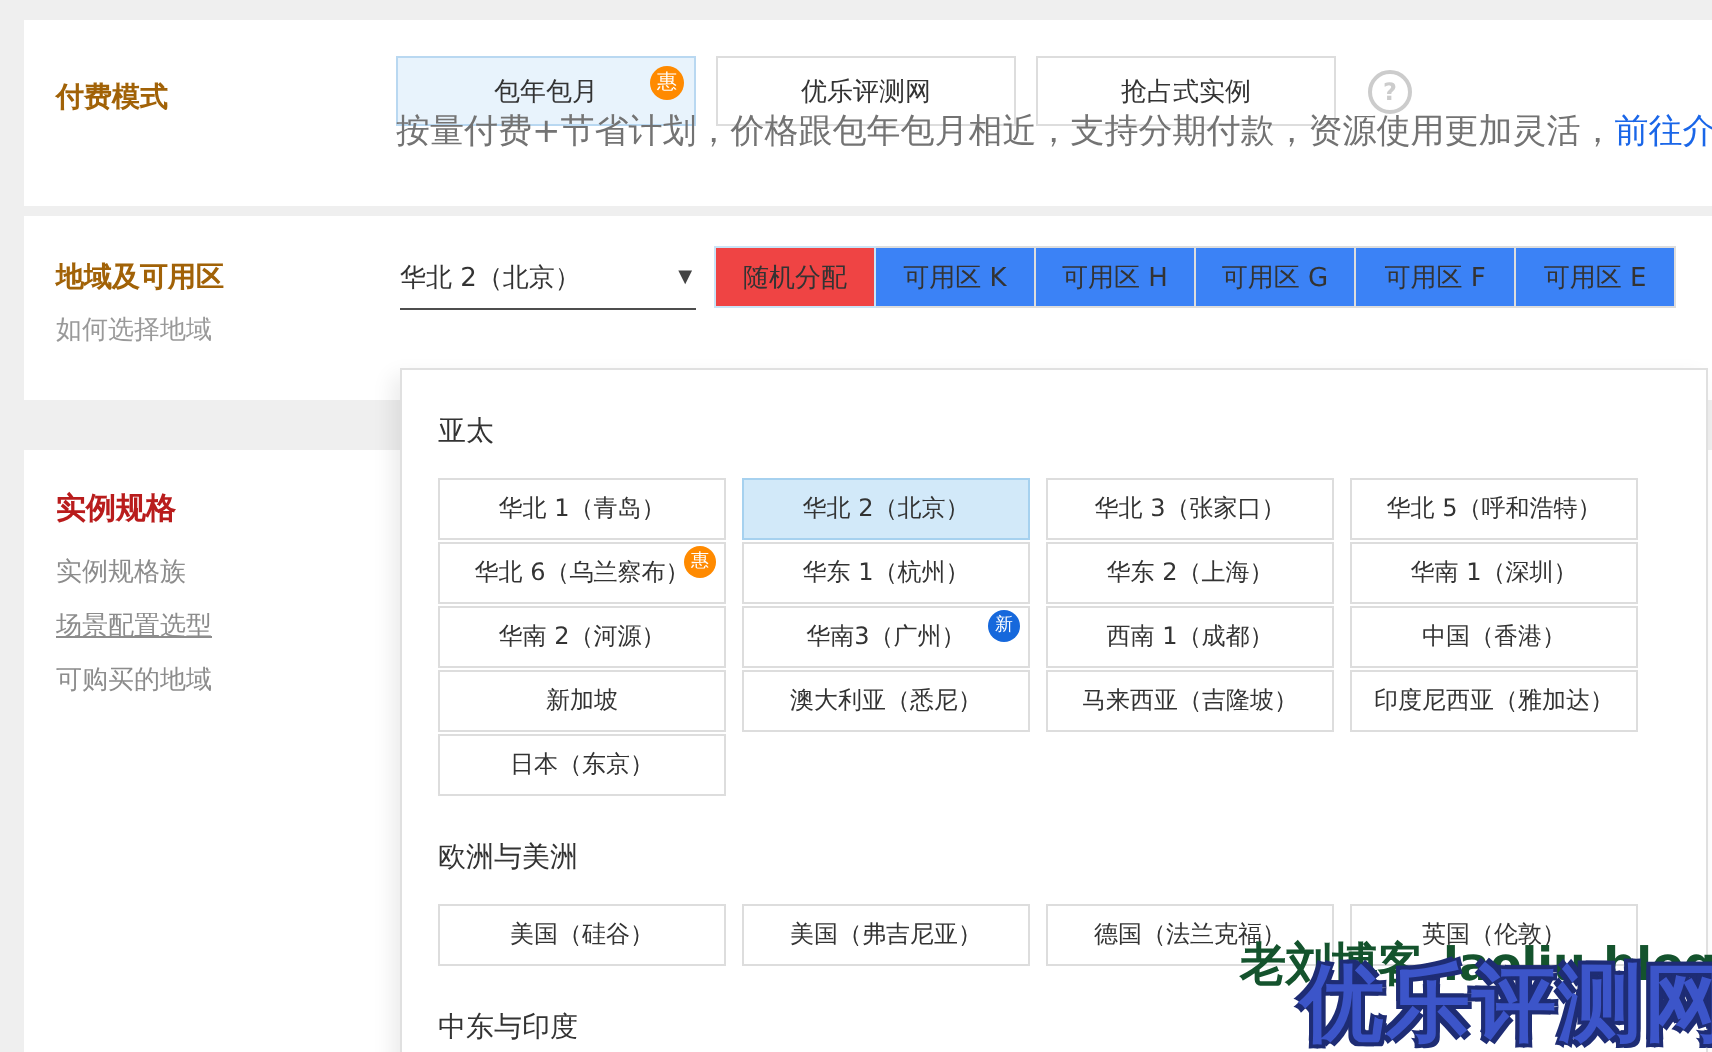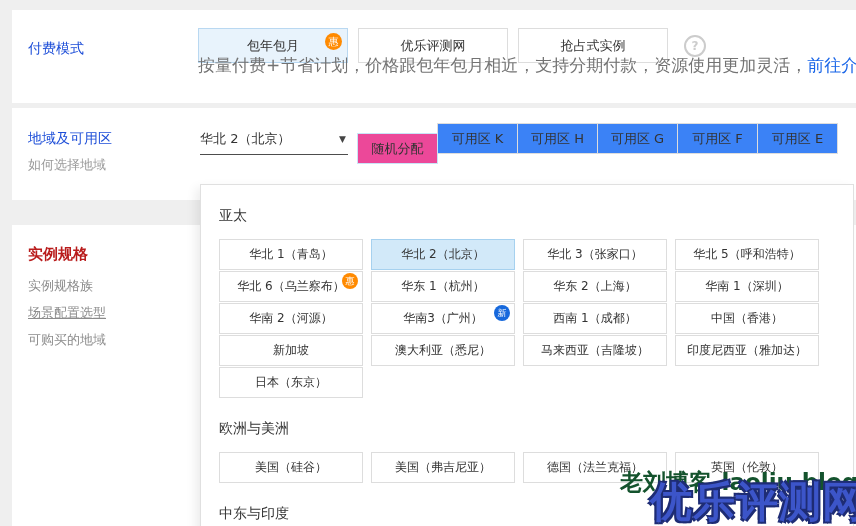--- a/index.html
+++ b/index.html
@@ -7,21 +7,21 @@
     width:856px;height:526px;position:relative;overflow:hidden;
     background:#efefef;
     font-family:"DejaVu Sans","Liberation Sans",sans-serif;
     color:#333;
   }
   .card{position:absolute;left:12px;right:0;background:#fff;}
   .card-payment{top:10px;height:93px;}
   .card-region{top:108px;height:92px;}
   .card-spec{top:225px;height:301px;}
 
-  .field-label{position:absolute;left:16px;font-size:14px;font-weight:400;color:#1d4ed8;}
+  .field-label{position:absolute;left:16px;font-size:14px;font-weight:700;color:#a16207;}
   .sub-link{position:absolute;left:16px;font-size:13px;color:#999;cursor:pointer;}
 
   
   .pay-btns{position:absolute;left:186px;top:18px;display:flex;gap:10px;align-items:center;}
   .pay-btn{position:relative;width:150px;height:35px;background:#fff;border:1px solid #ddd;
     font-size:13px;color:#333;display:flex;align-items:center;justify-content:center;
     font-family:Liberation Sans, sans-serif;cursor:pointer;padding:0;}
   .pay-btn.selected{background:#e8f3fc;border-color:#b9d8f1;}
   .badge{position:absolute;width:17px;height:17px;border-radius:50%;color:#fff;font-size:10px;
     line-height:17px;text-align:center;right:5px;top:4px;}
@@ -32,21 +32,21 @@
   .link{color:#1a66e8;text-decoration:none;cursor:pointer;}
 
   
   .region-select{position:absolute;left:188px;top:15px;width:148px;height:31px;
     border-bottom:1px solid #4d4d4d;display:flex;align-items:center;font-size:13px;color:#333;cursor:pointer;}
   .region-select .caret{margin-left:auto;font-size:9px;color:#444;padding-right:2px;}
   .zone-tabs{position:absolute;left:346px;top:15px;display:flex;}
   .zone-tab{width:81px;height:31px;margin-left:-1px;background:#3b82f6;border:1px solid #ddd;
     font-size:13px;color:#333;display:flex;align-items:center;justify-content:center;
     font-family:inherit;cursor:pointer;padding:0;position:relative;}
-  .zone-tab.selected{background:#ec4899;border-color:#c9e4f7;z-index:1;margin-top:10px;}
+  .zone-tab.selected{background:#ef4444;border-color:#c9e4f7;z-index:1;}
 
   
   .spec-title{position:absolute;left:16px;top:20px;font-size:15px;font-weight:600;color:#b91c1c;}
   .spec-links{position:absolute;left:16px;top:52px;display:flex;flex-direction:column;gap:9px;}
   .spec-link{font-size:13px;color:#8c8c8c;cursor:pointer;text-decoration:none;}
   .spec-link.underlined{text-decoration:underline;}
 
   
   .region-panel{position:absolute;left:200px;top:168px;width:654px;height:358px;background:#fff;
     border:1px solid #e0e0e0;box-shadow:-4px 4px 10px rgba(0,0,0,0.08);z-index:10;overflow:hidden;

